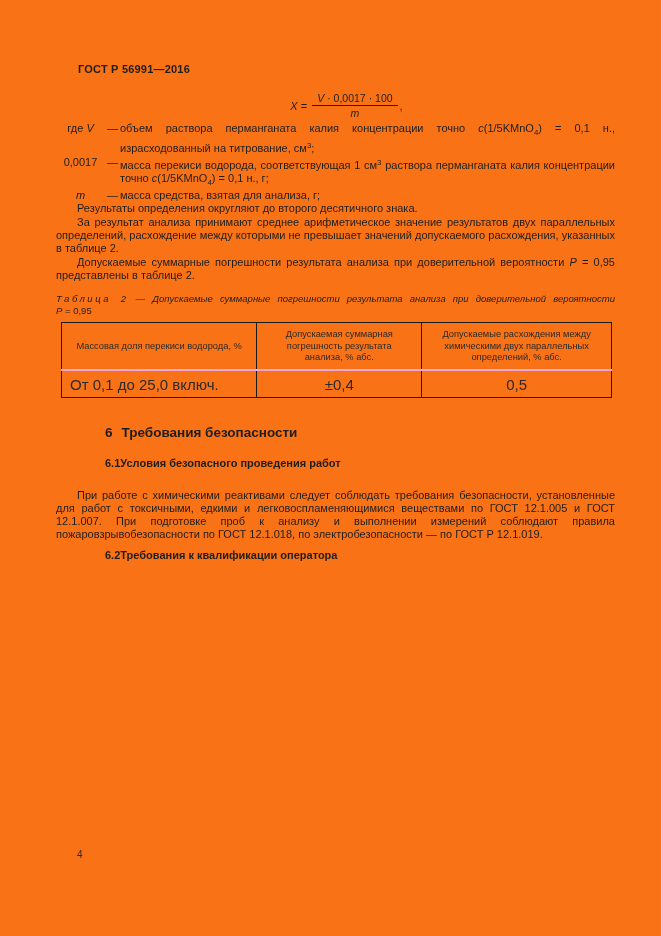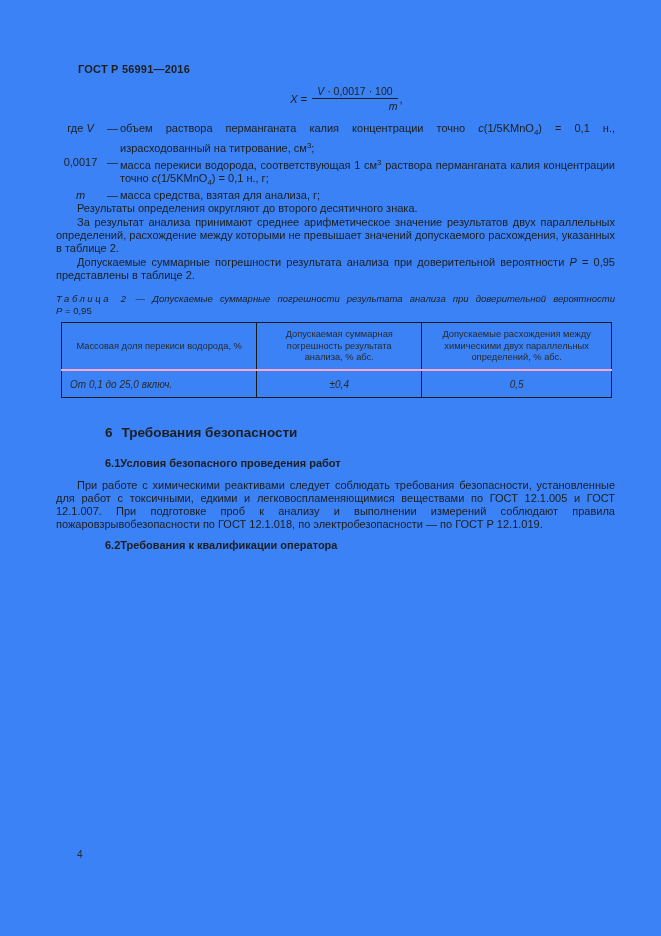--- a/index.html
+++ b/index.html
@@ -1,24 +1,24 @@
 <!DOCTYPE html>
 <html lang="ru"><head>
 <meta charset="utf-8">
 <style>
   html,body{margin:0;padding:0;background:#ffffff;}
   body{width:661px;height:936px;font-family:"Liberation Sans","DejaVu Sans",sans-serif;color:#1e1e1e;}
-  .page{position:relative;width:661px;height:936px;background:#3b82f6;box-sizing:border-box;
+  .page{position:relative;width:661px;height:936px;background:#f97316;box-sizing:border-box;
         padding:63px 46px 0 56px;overflow:hidden;}
   .doc-header{font-weight:bold;font-size:11px;line-height:13px;margin:0 0 0 22px;letter-spacing:0.2px;}
 
   
   .formula{margin-top:9px;height:34px;text-align:center;padding-left:22px;font-size:11px;}
   .formula .lhs{vertical-align:middle;}
-  .frac{display:inline-block;text-align:right;vertical-align:middle;margin:0 2px;}
+  .frac{display:inline-block;text-align:center;vertical-align:middle;margin:7px 2px;}
   .frac .num{display:block;padding:0 5px 1px;border-bottom:1px solid #1e1e1e;font-size:10.5px;line-height:12px;}
   .frac .den{display:block;padding-top:1px;font-size:10.5px;line-height:12px;}
   .formula .tail{vertical-align:middle;}
 
   
   .where-list{margin-top:3px;font-size:11px;line-height:13.3px;}
   .where-item{display:flex;align-items:flex-start;}
   .where-item .term{flex:0 0 49px;text-align:center;white-space:nowrap;}
   .where-item .dash{flex:0 0 15px;text-align:center;}
   .where-item .def{flex:1;text-align:justify;}
@@ -29,30 +29,30 @@
   .caption{margin-top:11px;font-size:9.5px;line-height:12px;}
   .cap-line1{text-align:justify;text-align-last:justify;font-style:italic;}
   .rt-ls{letter-spacing:2.5px;}
 
   
   table.t2{margin-top:5px;margin-left:5px;width:551px;border-collapse:collapse;table-layout:fixed;
            font-size:9.3px;color:#2a2a2a;}
   table.t2 th, table.t2 td{border:1px solid #1a1a1a;line-height:11.5px;}
   table.t2 th{font-weight:normal;text-align:center;vertical-align:middle;height:40px;
               padding:3px 10px;border-bottom:2px solid #f9a8d4;}
-  table.t2 td{height:22px;text-align:center;vertical-align:middle;padding:2px 8px;font-size:10px;font-style:italic;}
+  table.t2 td{height:22px;text-align:center;vertical-align:middle;padding:2px 8px;font-size:15px;}
   table.t2 td.left{text-align:left;}
 
   
   .sec-h{margin:27px 0 16px 49px;font-size:13.5px;font-weight:bold;line-height:16px;}
   .sec-h .num{margin-right:9px;}
   .sub-h{margin:15px 0 0 49px;font-size:11px;font-weight:bold;line-height:13.3px;}
   .sub-h .num{}
   .sub-h.second{margin-top:7px;}
-  .sec-body{margin-top:8px;}
+  .sec-body{margin-top:18px;}
 
   .page-number{position:absolute;left:77px;top:849px;font-size:10px;color:#2a2a2a;}
 
   
   .rt-i{font-style:italic;}
   .rt-sub{font-size:72%;vertical-align:-3px;}
   .rt-sup{font-size:72%;vertical-align:4px;}
 </style>
 </head>
 <body>

